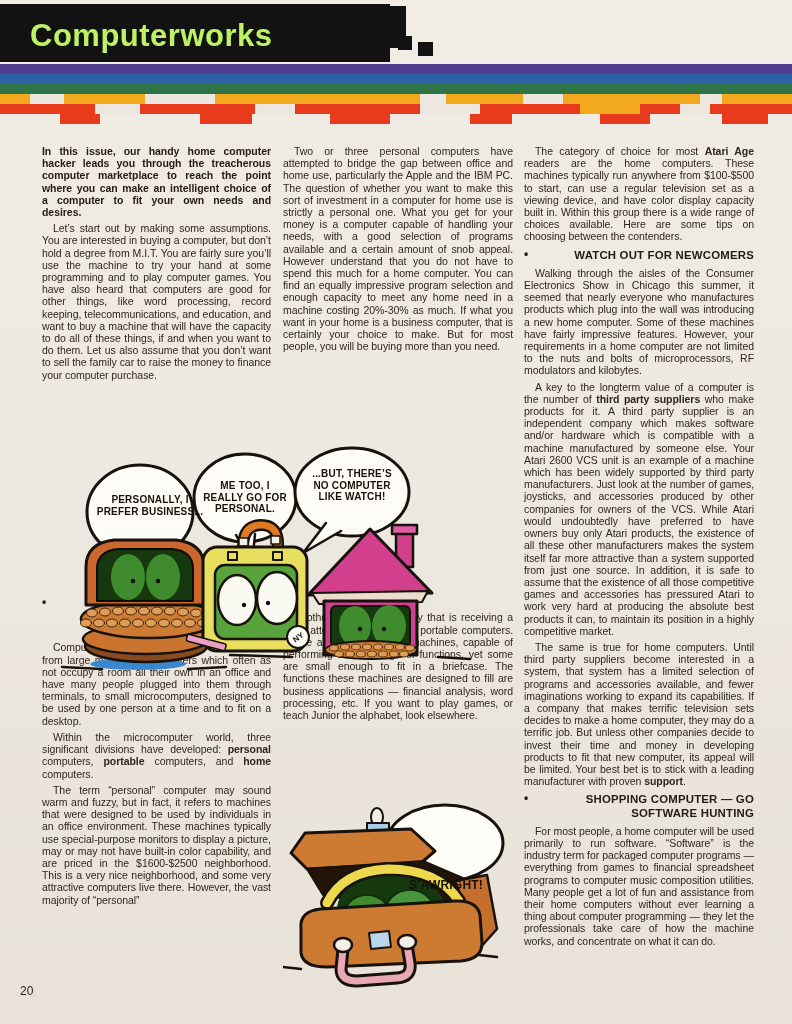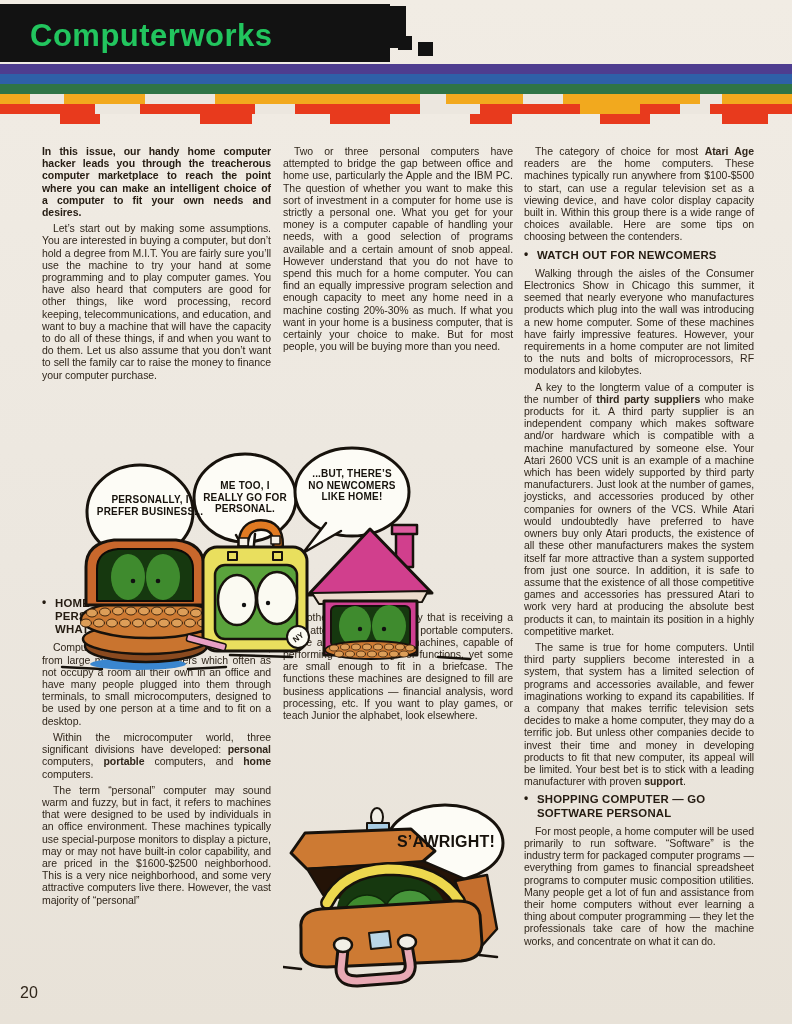--- a/index.html
+++ b/index.html
@@ -5,21 +5,21 @@
   html,body{margin:0;padding:0;background:#d8d3ca;}
   .page{
     position:relative;width:792px;height:1024px;overflow:hidden;
     background:linear-gradient(180deg,#f1ece4 0%,#ece7df 55%,#e8e2d8 100%);
     font-family:"Liberation Sans",sans-serif;color:#30261b;
   }
   
   .edge-sliver{position:absolute;left:0;top:8px;width:6px;height:38px;background:#8c2f1e;}
   .masthead{position:absolute;left:0;top:4px;width:390px;height:58px;background:#121212;}
   .masthead-title{
-    position:absolute;left:30px;top:14px;color:#22c55e;font-weight:700;
+    position:absolute;left:30px;top:14px;color:#bef264;font-weight:700;
     font-size:31px;letter-spacing:.5px;font-family:"Liberation Sans",sans-serif;
   }
   .px{position:absolute;}
   .black{background:#121212;}
   
   .stripe{position:absolute;left:0;width:792px;height:10px;}
   .s-purple{top:64px;background:#4e3d8f;}
   .s-blue{top:74px;background:#2e60a8;}
   .s-green{top:84px;background:#2f7446;}
   .s-yellow{top:94px;background:#f2a91e;}
@@ -39,35 +39,35 @@
   .col p.noindent{text-indent:0;}
   .intro{
     font-weight:700;font-size:11.8px;line-height:15px;text-align:justify;
     color:#241b11;margin:0 0 8px 0;word-spacing:.5px;
   }
   .shead{
     position:relative;margin:6px 0 5px 0;padding-left:13px;font-size:11.4px;
     line-height:13.2px;font-weight:700;color:#241b11;letter-spacing:.2px;
   }
   .shead .bul{position:absolute;left:0;top:-1px;font-size:12px;}
-  .shead .hl{display:block;}
+  .shead .hl{display:block;text-align:right;}
   .sp1{height:206px;}
   .sp2{height:255px;}
-  .page-number{position:absolute;left:20px;top:984px;font-size:16px;color:#30261b;}
+  .page-number{position:absolute;left:20px;top:984px;font-size:12px;color:#30261b;}
   
   .cartoon-main{position:absolute;left:40px;top:443px;width:480px;height:232px;}
   .cartoon-case{position:absolute;left:283px;top:797px;width:230px;height:218px;}
   .bubble-text{
     position:absolute;text-align:center;font-weight:700;color:#17120c;
     font-size:10px;line-height:11.5px;letter-spacing:.2px;z-index:5;
   }
   .bt-1{left:90px;top:494px;width:120px;}
   .bt-2{left:200px;top:480px;width:90px;}
   .bt-3{left:304px;top:468px;width:96px;}
-  .bt-4{left:396px;top:836px;width:100px;font-size:16px;}
+  .bt-4{left:396px;top:880px;width:100px;font-size:12px;}
 </style>
 </head>
 <body>
 
 <div class="page">
 
   <div class="edge-sliver"></div>
   <div class="masthead">
     <div class="masthead-title">Computerworks</div>
   </div>
@@ -125,21 +125,21 @@
     <h3 class="shead">
       <span class="bul">•</span>
       <span class="hl">WATCH OUT FOR NEWCOMERS</span>
     </h3>
     <p>Walking through the aisles of the Consumer Electronics Show in Chicago this summer, it seemed that nearly everyone who manufactures products which plug into the wall was introducing a new home computer. Some of these machines have fairly impressive features. However, your requirements in a home computer are not limited to the nuts and bolts of microprocessors, RF modulators and kilobytes.</p>
     <p><span>A key to the longterm value of a computer is the number of </span><b>third party suppliers</b><span> who make products for it. A third party supplier is an independent company which makes software and/or hardware which is compatible with a machine manufactured by someone else. Your Atari 2600 VCS unit is an example of a machine which has been widely supported by third party manufacturers. Just look at the number of games, joysticks, and accessories produced by other companies for owners of the VCS. While Atari would undoubtedly have preferred to have owners buy only Atari products, the existence of all these other manufacturers makes the system itself far more attractive than a system supported from just one source. In addition, it is safe to assume that the existence of all those competitive games and accessories has pressured Atari to work very hard at producing the absolute best products it can, to maintain its position in a highly competitive market.</span></p>
     <p><span>The same is true for home computers. Until third party suppliers become interested in a system, that system has a limited selection of programs and accessories available, and fewer imaginations working to expand its capabilities. If a company that makes terrific television sets decides to make a home computer, they may do a terrific job. But unless other companies decide to invest their time and money in developing products to fit that new computer, its appeal will be limited. Your best bet is to stick with a leading manufacturer with proven </span><b>support</b><span>.</span></p>
     <h3 class="shead">
       <span class="bul">•</span>
       <span class="hl">SHOPPING COMPUTER — GO</span>
-      <span class="hl">SOFTWARE PERSONAL</span>
+      <span class="hl">SOFTWARE HUNTING</span>
     </h3>
     <p>For most people, a home computer will be used primarily to run software. “Software” is the industry term for packaged computer programs — everything from games to financial spreadsheet programs to computer music composition utilities. Many people get a lot of fun and assistance from their home computers without ever learning a thing about computer programming — they let the professionals take care of how the machine works, and concentrate on what it can do.</p>
   </div>
 
   <svg class="cartoon-main" viewBox="0 0 480 232">
     <g stroke="#17120c" stroke-linejoin="round" stroke-linecap="round">
 
       <ellipse cx="100" cy="69" rx="53" ry="47" fill="#fdfcf6" stroke-width="3"></ellipse>
       <polygon points="118,104 146,134 136,102" fill="#fdfcf6" stroke="none"></polygon>
       <path d="M118,104 L146,134 L136,102" fill="none" stroke-width="2.5"></path>
@@ -256,17 +256,17 @@
       <polygon points="86,136 106,134 108,150 88,152" fill="#b9d6e8" stroke-width="2"></polygon>
       <path d="M60,152 L58,172 Q58,184 74,184 L114,181 Q129,180 127,166 L124,148" fill="none" stroke="#17120c" stroke-width="13"></path>
       <path d="M60,152 L58,172 Q58,184 74,184 L114,181 Q129,180 127,166 L124,148" fill="none" stroke="#e8a9b4" stroke-width="7"></path>
       <ellipse cx="60" cy="148" rx="9" ry="7" fill="#f2efe6" stroke-width="2.5"></ellipse>
       <ellipse cx="124" cy="145" rx="9" ry="7" fill="#f2efe6" stroke-width="2.5"></ellipse>
     </g>
   </svg>
 
   <div class="bubble-text bt-1">PERSONALLY, I PREFER BUSINESS...</div>
   <div class="bubble-text bt-2">ME TOO, I REALLY GO FOR PERSONAL.</div>
-  <div class="bubble-text bt-3">...BUT, THERE’S NO NEWCOMERS LIKE HOME!</div>
+  <div class="bubble-text bt-3">...BUT, THERE’S NO COMPUTER LIKE WATCH!</div>
   <div class="bubble-text bt-4">S’AWRIGHT!</div>
 
   <div class="page-number">20</div>
 </div>
 
 </body></html>

